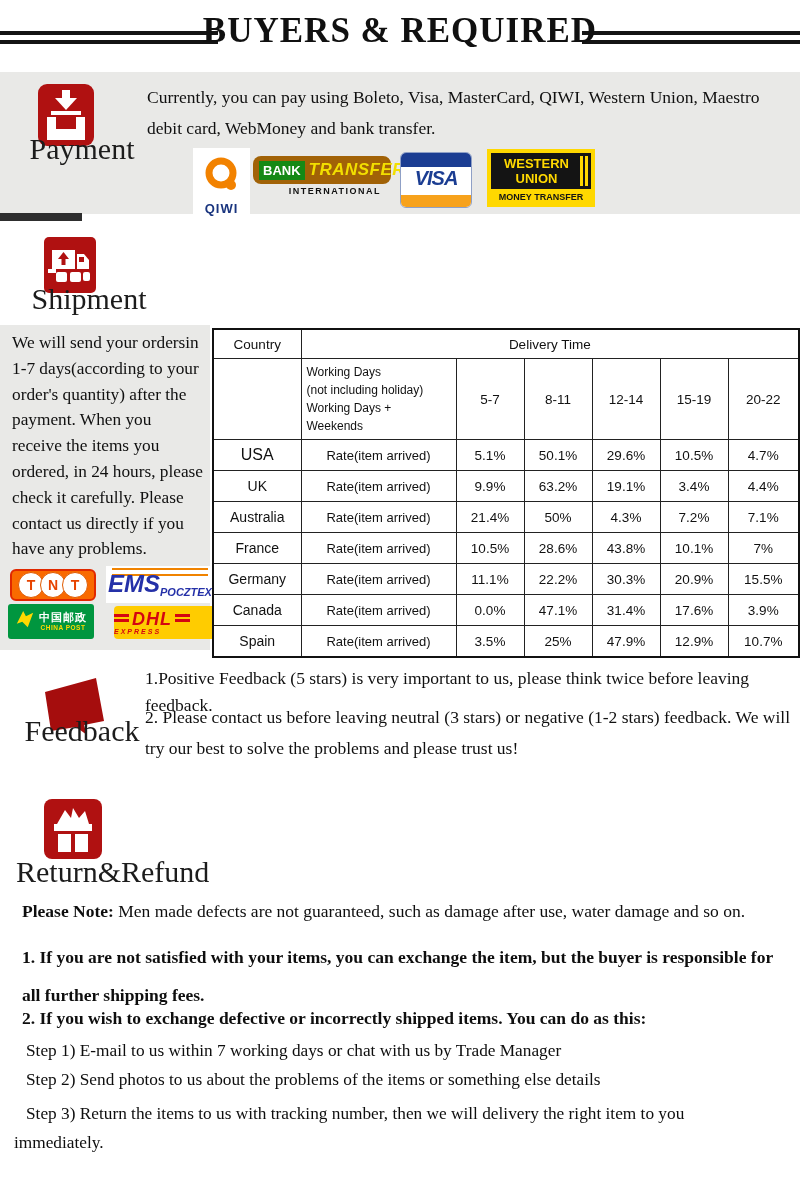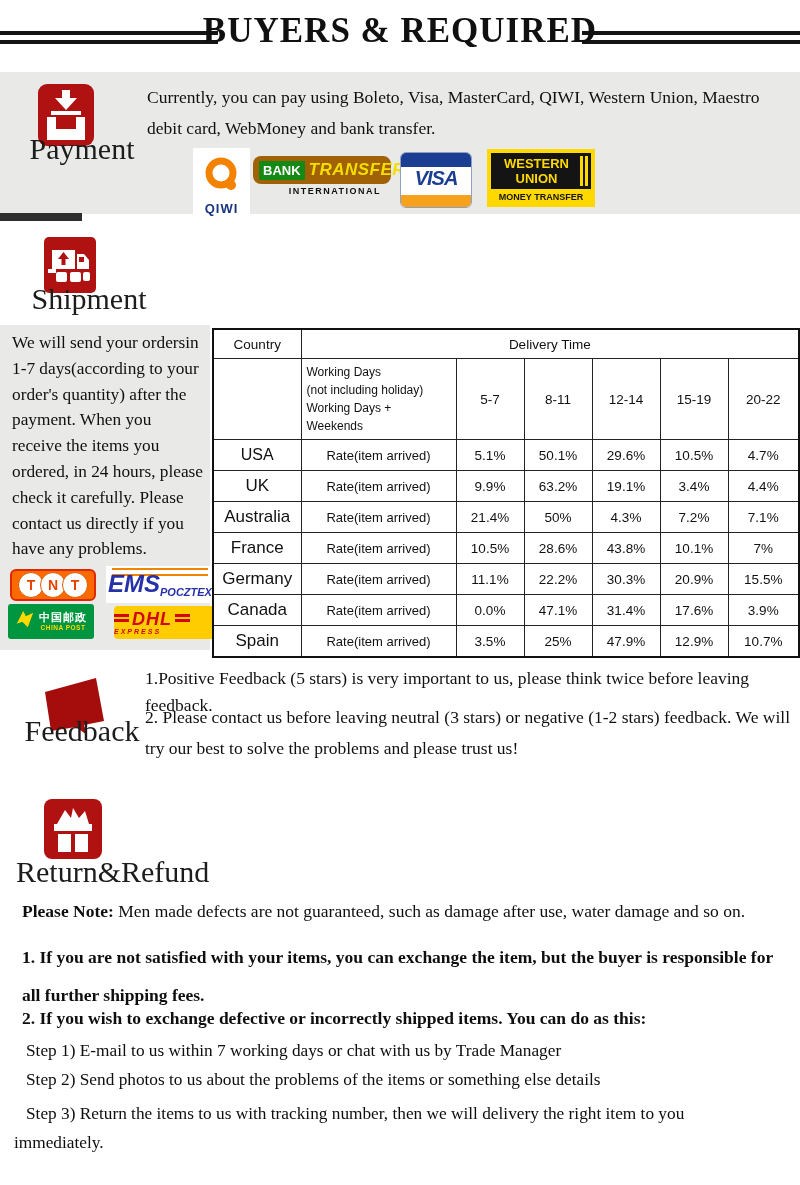--- a/index.html
+++ b/index.html
@@ -90,21 +90,21 @@
 
   
   #delivery-table { position:absolute; left:212px; top:328px; width:586px; border-collapse:collapse;
                     table-layout:fixed; background:#fff; font-family:"Liberation Sans", sans-serif;
                     font-size:13.5px; color:#111; border:2px solid #111; }
   #delivery-table td { border:1px solid #222; text-align:center; padding:0; overflow:hidden; }
   #delivery-table tr.hr1 td { height:28px; font-size:13.5px; }
   #delivery-table tr.hr2 td { height:64px; }
   #delivery-table tr.data td { height:30px;margin-left:36px; }
   #delivery-table td.wd { text-align:left; padding:4px 5px; font-size:12px; line-height:18px; }
-  #delivery-table td.country { font-size:17px; }
+  #delivery-table td.country { font-size:14px; }
   #delivery-table td.big { font-size:16px; }
   #delivery-table td.rate { font-size:13px; }
 
   
   #fb-icon  { left:40px; top:675px; }
   #fb-label { left:2px; top:714px; width:160px; }
   #fb-p1 { left:145px; top:665px; width:655px; font-size:17.5px; line-height:27px; color:#101010; }
   #fb-p2 { left:145px; top:702px; width:655px; font-size:17.5px; line-height:31px; color:#101010; }
 
   

